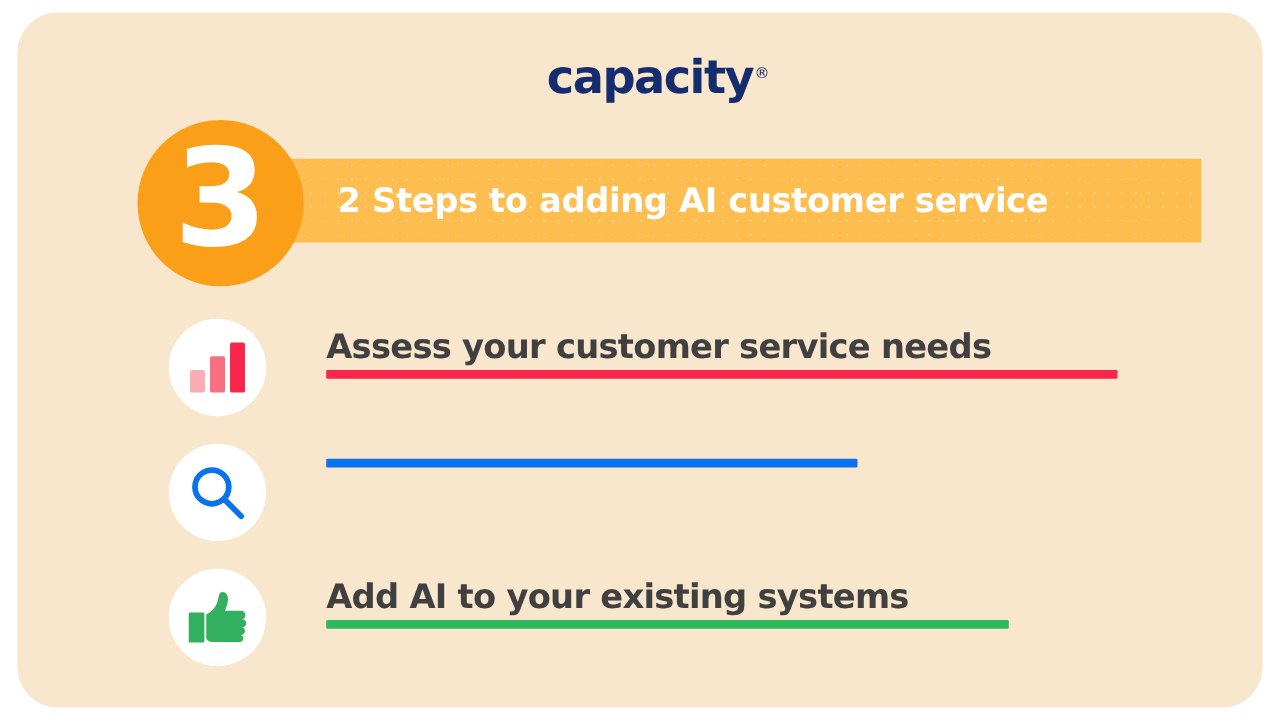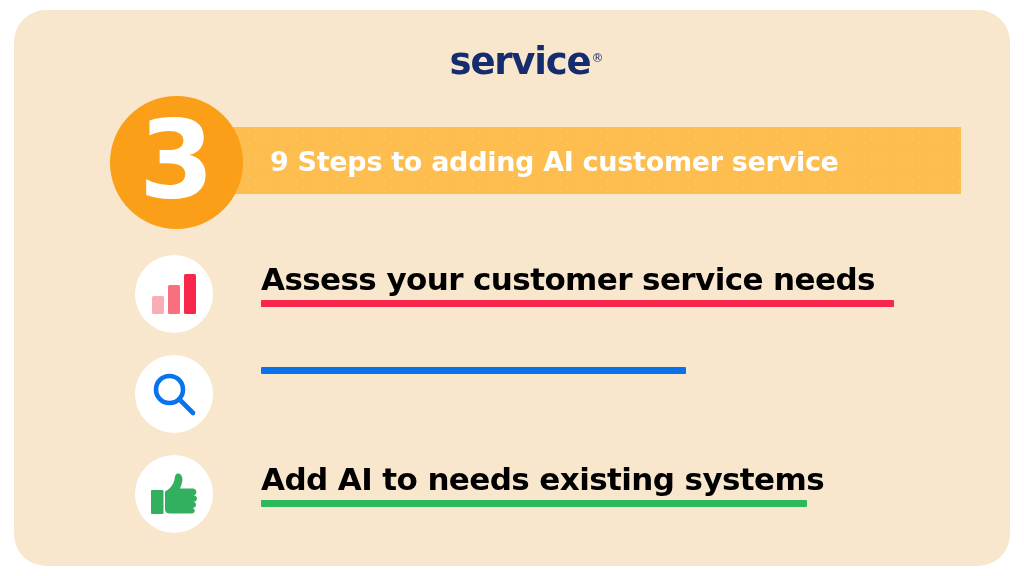--- a/index.html
+++ b/index.html
@@ -120,24 +120,24 @@
     justify-content:center;
   }
   .step-icon-circle svg { display:block; }
 
   .step-text-wrap {
     position:absolute;
     left:247px; top:8px;
   }
   .step-label {
     font-family:"DejaVu Sans", sans-serif;
-    font-size:31px;
+    font-size:27px;
     font-weight:bold;
     letter-spacing:-0.6px;
-    color:#000000;
+    color:#404040;
     white-space:nowrap;
     line-height:1.08;
   }
   .step-underline {
     margin-top:4px;
     height:7px;
     border-radius:1px;
   }
 
   .u-red   { background:#f8264a; width:633px; }
@@ -145,25 +145,25 @@
   .u-green { background:#2eb85c; width:546px; }
 </style>
 </head>
 <body>
 
 <div class="canvas">
 
   <div class="card">
 
     <div class="logo-wrap">
-      <span class="logo-text">service</span><span class="logo-reg">®</span>
+      <span class="logo-text">capacity</span><span class="logo-reg">®</span>
     </div>
 
     <div class="banner">
-      <div class="banner-label">9 Steps to adding AI customer service</div>
+      <div class="banner-label">2 Steps to adding AI customer service</div>
     </div>
 
     <div class="badge">
       <div class="badge-number">3</div>
     </div>
 
     <div class="steps">
 
       <div class="step-row">
         <div class="step-icon-circle">
@@ -198,21 +198,21 @@
             <path d="M15 20.5 C20 18 23.5 13.5 24.5 8.5 C25 5 25.5 2.5 28 2.5
                      C30.8 2.5 32.4 5.2 32.4 8.4 C32.4 11.6 31 15 30 17.5
                      L42.5 17.5 C45 17.5 46.4 19 46.4 21 C46.4 23 45 24.4 43 24.4
                      L43.8 24.4 C45.8 24.4 47 25.8 47 27.6 C47 29.4 45.8 30.8 43.8 30.8
                      L43 30.8 C44.8 30.8 46 32.1 46 33.8 C46 35.6 44.8 36.9 43 36.9
                      L42 36.9 C43.6 36.9 44.7 38 44.7 39.6 C44.7 41.3 43.5 42.6 41.6 42.6
                      L20 42.6 C17.5 42.6 15 41 15 38.5 Z" fill="#33b05f"></path>
           </svg>
         </div>
         <div class="step-text-wrap">
-          <div class="step-label">Add AI to needs existing systems</div>
+          <div class="step-label">Add AI to your existing systems</div>
           <div class="step-underline u-green"></div>
         </div>
       </div>
 
     </div>
 
   </div>
 </div>
 
 </body></html>

